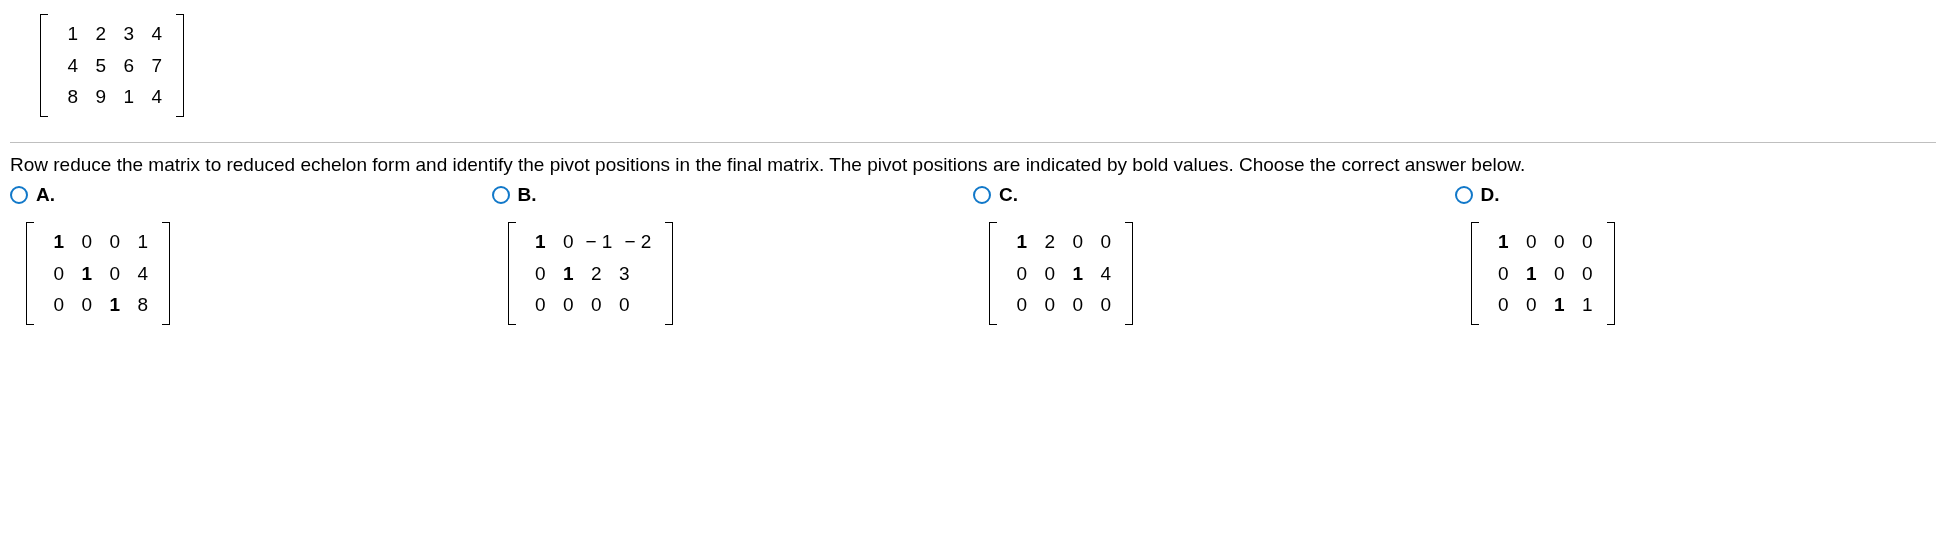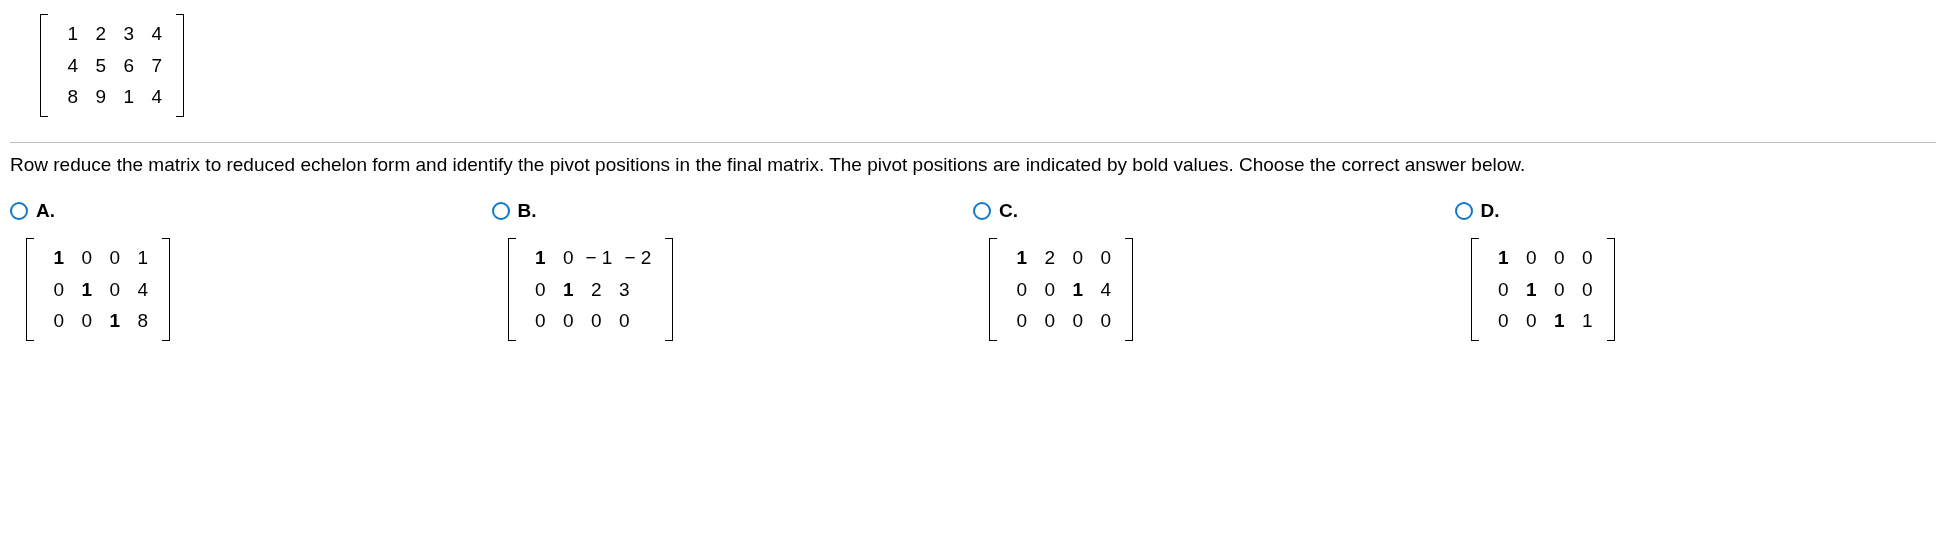--- a/index.html
+++ b/index.html
@@ -11,21 +11,21 @@
       padding: 8px 10px;
       line-height: 1.45;
     }
     .top-block { padding-bottom: 14px; }
     .instruction { margin-bottom: 10px; }
     hr.separator {
       border: none;
       border-top: 1px solid #bfbfbf;
       margin: 4px 0 8px;
     }
-    .sub-instruction { margin-bottom: 16px; }
+    .sub-instruction { }
     .matrix {
       display: inline-flex;
       align-items: stretch;
       margin: 6px 0 0 30px;
     }
     .bracket-l, .bracket-r {
       width: 8px;
       position: relative;
       border-top: 1.6px solid #000;
       border-bottom: 1.6px solid #000;

